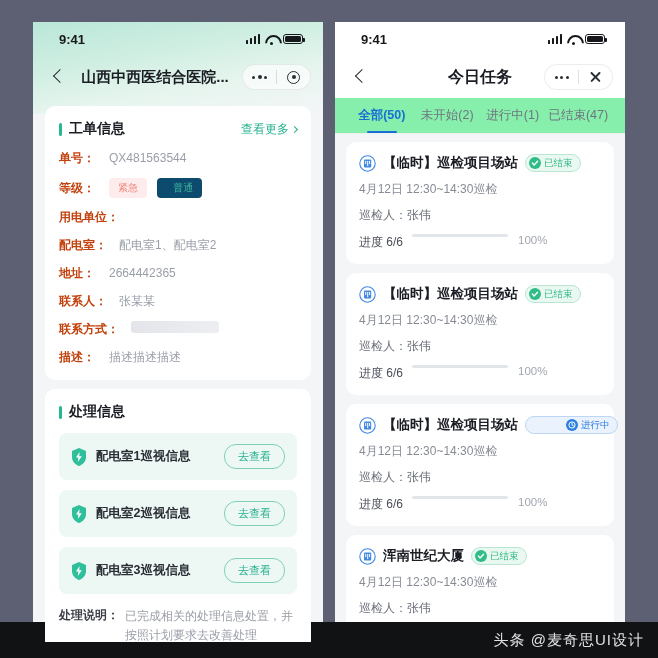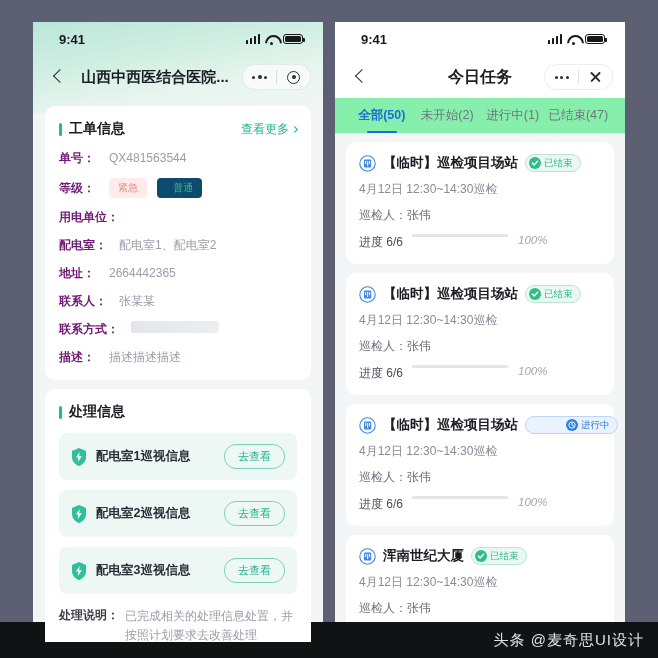--- a/index.html
+++ b/index.html
@@ -134,21 +134,21 @@
   .sec-more {
     font-size: 12px; color: #23b08f; display: flex; align-items: center; gap: 3px;
     cursor: pointer;
   }
   .sec-more .chev {
     width:5px;height:5px;border-top:1.3px solid #23b08f;border-right:1.3px solid #23b08f;
     transform: rotate(45deg); display:block;
   }
   .row { display: flex; align-items: flex-start; margin-bottom: 11px; font-size: 12px; }
   .row:last-child { margin-bottom: 2px; }
-  .row .k { color: #701a75; font-weight: bold; flex: 0 0 auto; min-width: 38px; }
+  .row .k { color: #c2410c; font-weight: bold; flex: 0 0 auto; min-width: 38px; }
   .row .v { color: #9a9ea8; margin-left: 12px; line-height: 1.35; }
   .row.lvl { align-items: center; }
   .tag {
     display:inline-block; font-size:10px; padding: 3px 9px; border-radius: 4px;
     margin-right: 7px;
   }
   .tag.urgent { background:#fdeceb; color:#f0887e; }
   .tag.normal { background:#0c4a6e; color:#3fb79a;padding-left:16px; }
   .redact {
     display:inline-block; width: 88px; height: 12px; border-radius: 3px;
@@ -213,21 +213,21 @@
   .badge.doing .bdot { background:#2c7ee0; }
   .task-line { font-size:12px; color:#878b95; margin-top:9px; }
   .task-line.name { color:#6d717b; }
   .prog-row { display:flex; align-items:flex-start; margin-top:10px; }
   .prog-label { font-size:12px; color:#494d57; margin-right:9px; white-space:nowrap; }
   .prog-track {
     width: 96px; height: 3px; background:#e2e5ea; border-radius:2px;
     overflow:hidden; flex:0 0 auto;
   }
   .prog-fill { height:100%; background:#1a6fd4; border-radius:2px; }
-  .prog-pct { font-size:11.5px; color:#a2a6b0; margin-left:10px;font-style:italic; }
+  .prog-pct { font-size:11.5px; color:#a2a6b0; margin-left:10px; }
   .prog-flag { margin-left:auto; font-size:12px; color:#e4443c; }
 </style>
 </head>
 <body>
 
 <div class="phone" id="phone-left">
   <div class="topgrad"></div>
 
   <div class="statusbar">
     <div>9:41</div>

